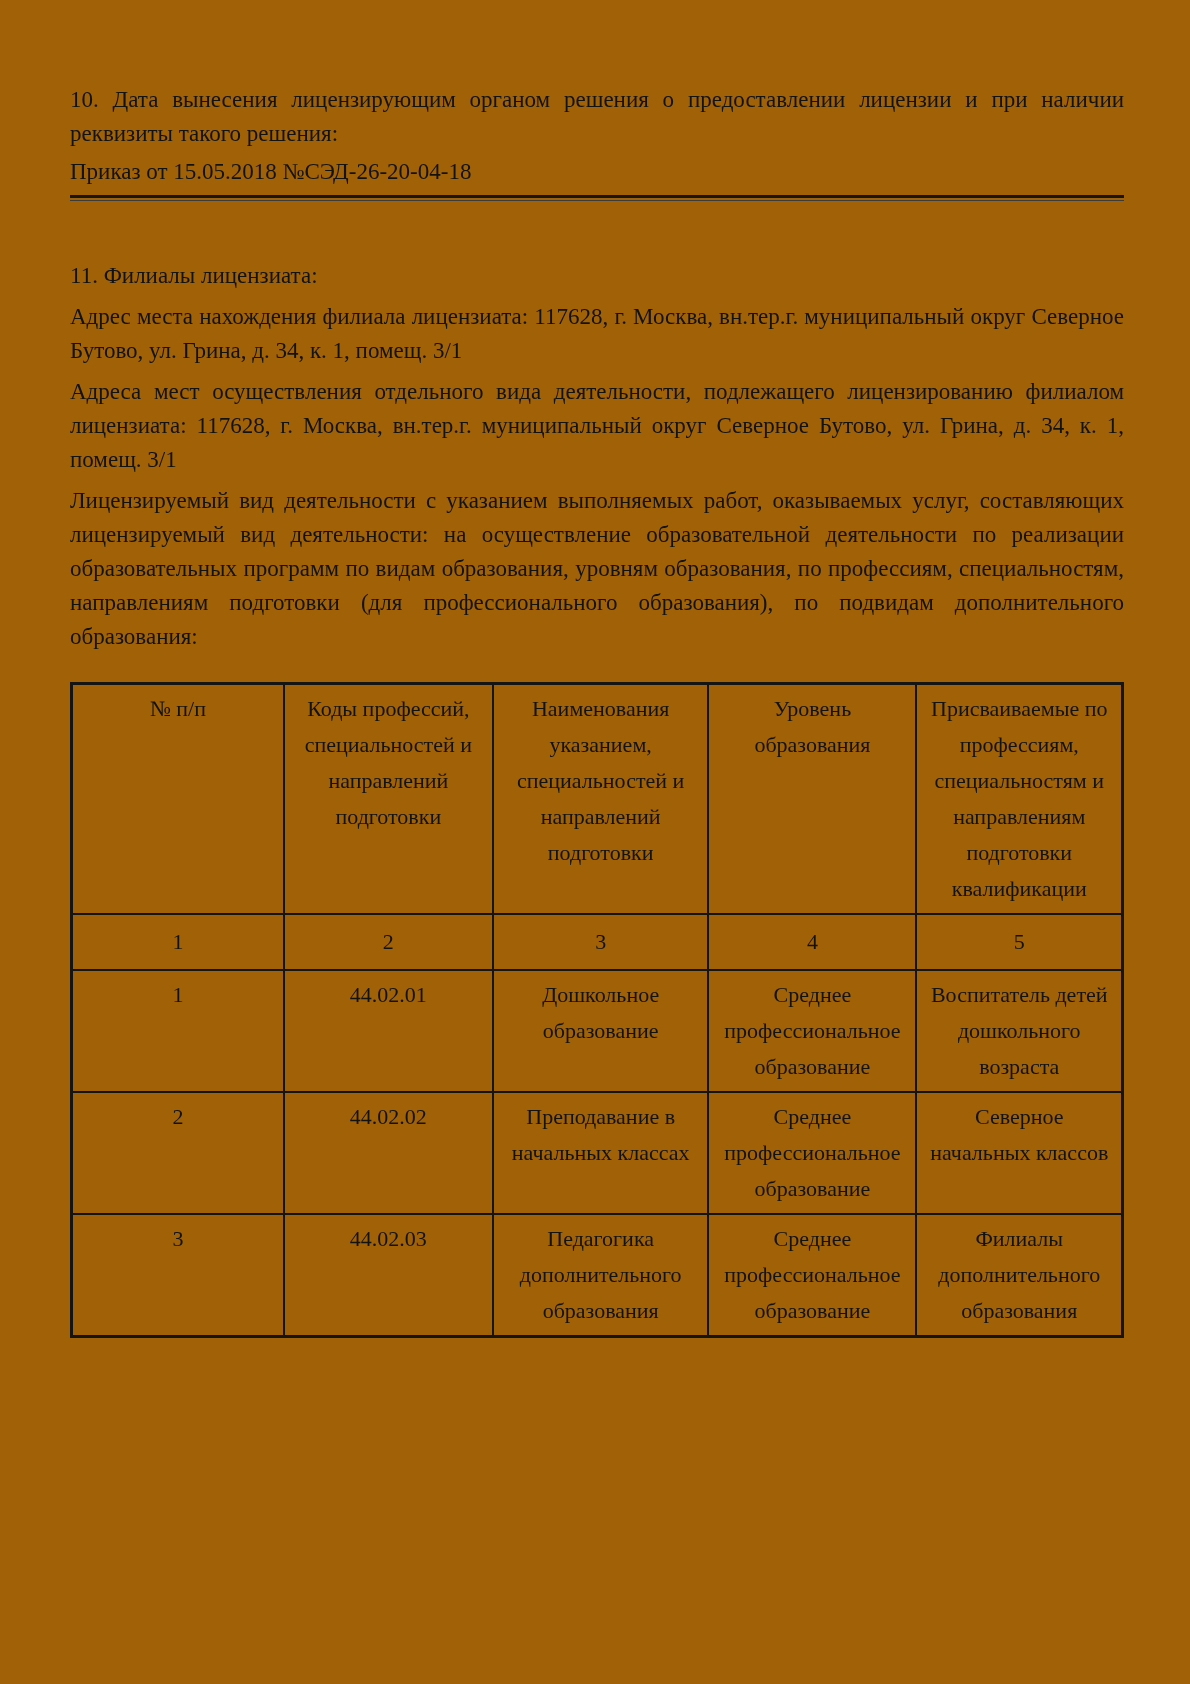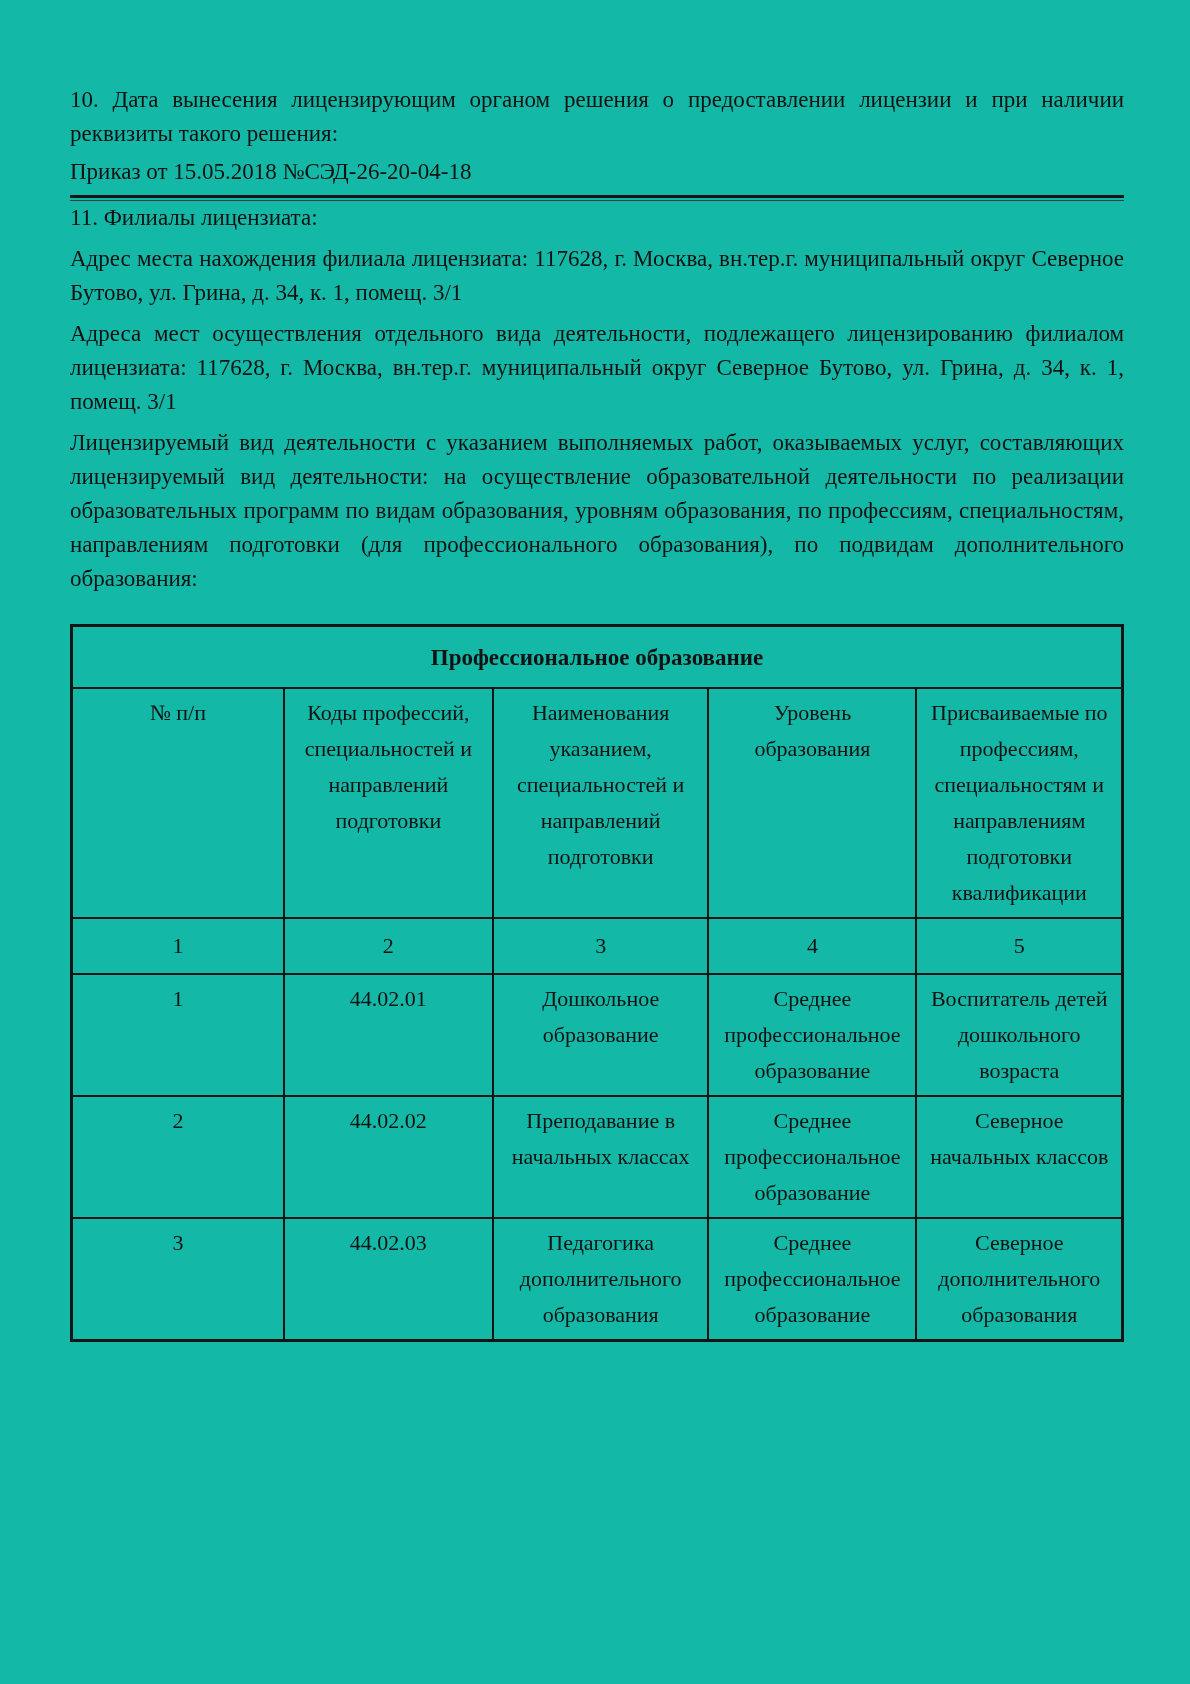--- a/index.html
+++ b/index.html
@@ -12,21 +12,21 @@
     min-height: 1684px;
     color: #121212;
     font-family: "Liberation Serif", "DejaVu Serif", serif;
     -webkit-font-smoothing: antialiased;
   }
   .page {
     box-sizing: border-box;
     width: 1190px;
     min-height: 1684px;
     padding: 83px 66px 40px 70px;
-    background: #14b8a6;
+    background: #a16207;
   }
   p {
     margin: 0;
     font-size: 23px;
     line-height: 34px;
   }
   .just { text-align: justify; }
   .preline { white-space: pre-line; }
 
   .decision-line {
@@ -34,21 +34,21 @@
     font-size: 23px;
     line-height: 34px;
     margin-top: 4px;
   }
   .decision-rule {
     height: 2px;
     border-top: 3px solid #161616;
     border-bottom: 1px solid #3b3b3b;
     margin-top: 6px;
   }
-  .section11-label { }
+  .section11-label { margin-top: 58px; }
   .name-block { margin-top: 48px; }
   .para-gap { margin-top: 7px; }
 
   table.license-table {
     border-collapse: collapse;
     width: 100%;
     margin-top: 28px;
     table-layout: fixed;
   }
   table.license-table td,
@@ -96,23 +96,20 @@
 
   <table class="license-table">
     <colgroup>
       <col style="width:20.2%">
       <col style="width:19.9%">
       <col style="width:20.5%">
       <col style="width:19.8%">
       <col style="width:19.6%">
     </colgroup>
     <tbody>
-      <tr class="table-title-row">
-        <td colspan="5">Профессиональное образование</td>
-      </tr>
       <tr>
         <th>№ п/п</th>
         <th>Коды профессий, специальностей и направлений подготовки</th>
         <th>Наименования указанием, специальностей и направлений подготовки</th>
         <th>Уровень образования</th>
         <th>Присваиваемые по профессиям, специальностям и направлениям подготовки квалификации</th>
       </tr>
       <tr class="nums-row">
         <td>1</td>
         <td>2</td>
@@ -132,18 +129,18 @@
         <td>44.02.02</td>
         <td>Преподавание в начальных классах</td>
         <td>Среднее профессиональное образование</td>
         <td>Северное начальных классов</td>
       </tr>
       <tr>
         <td>3</td>
         <td>44.02.03</td>
         <td>Педагогика дополнительного образования</td>
         <td>Среднее профессиональное образование</td>
-        <td>Северное дополнительного образования</td>
+        <td>Филиалы дополнительного образования</td>
       </tr>
     </tbody>
   </table>
 
 </div>
 
 </body></html>

